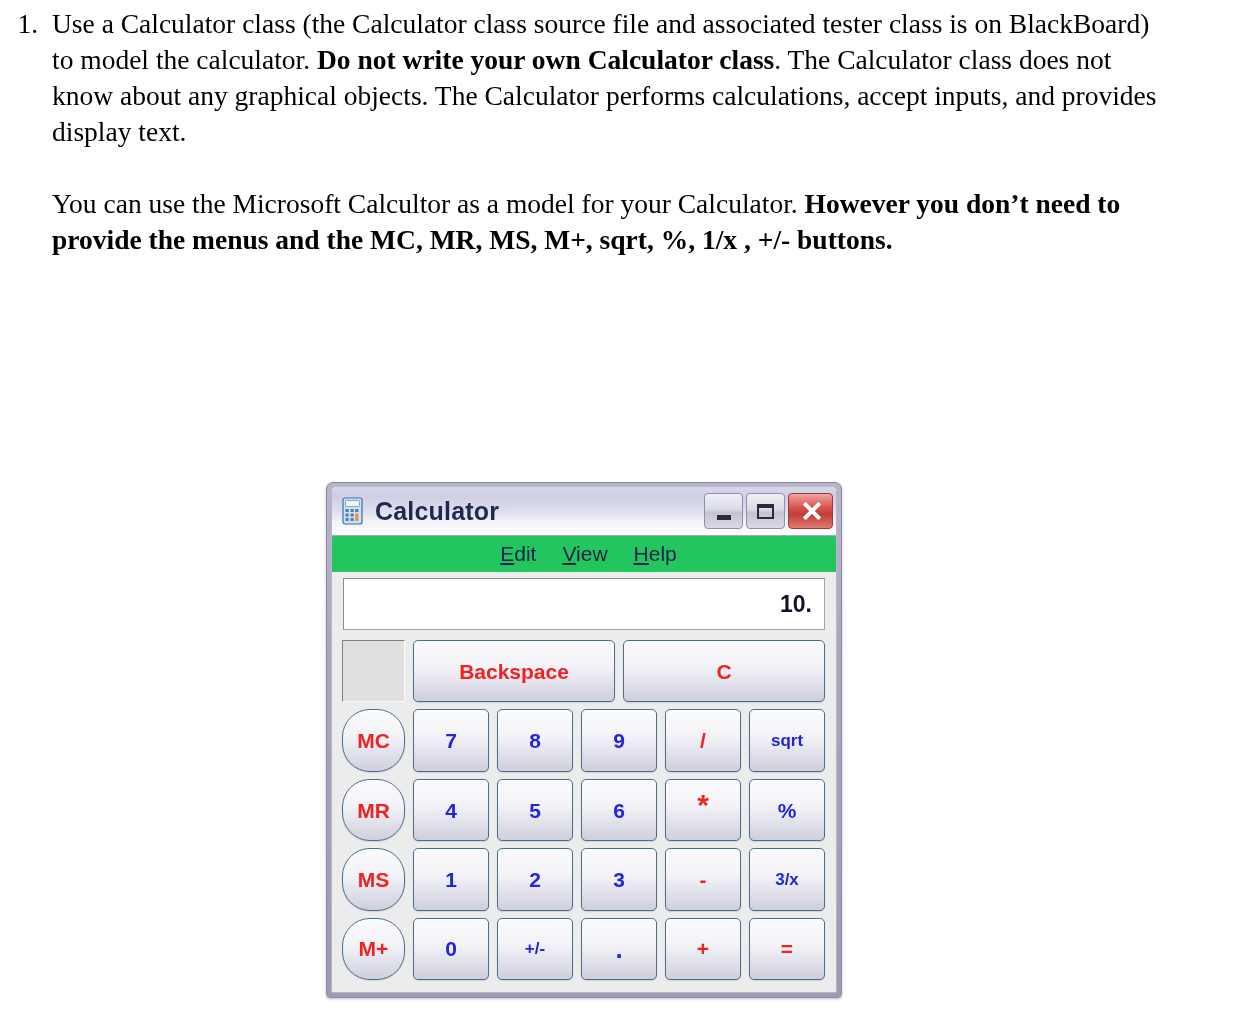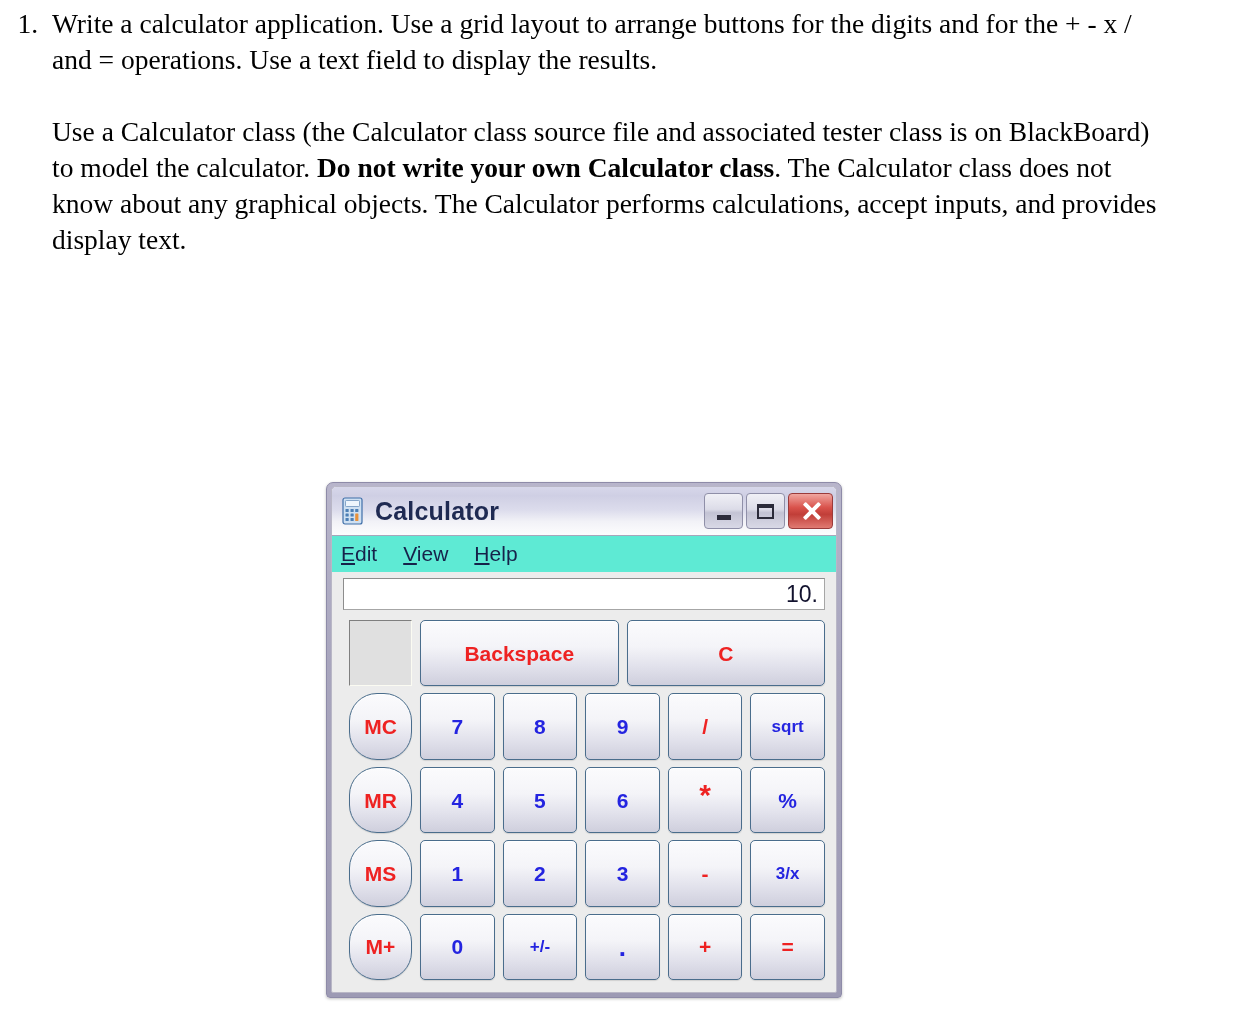--- a/index.html
+++ b/index.html
@@ -159,61 +159,62 @@
     background: #ffffff;
     border-radius: 1px;
   }
   .glyph-close::before { transform: rotate(45deg); }
   .glyph-close::after  { transform: rotate(-45deg); }
 
   
   .menubar {
     flex: 0 0 36px;
     height: 36px;
-    background: #5eead4;
+    background: #22c55e;
     display: flex;
     align-items: center;
     padding-left: 9px;
     box-sizing: border-box;
     gap: 26px;
+    justify-content: center;
   }
   .menu-item {
     font-family: "Liberation Sans", sans-serif;
     font-size: 21px;
     color: #16224a;
     white-space: nowrap;
   }
   .menu-item u { text-decoration: underline; }
 
   
   .display-wrap {
     flex: 0 0 auto;
     padding: 6px 11px 0 11px;
   }
   .display {
-    height: 32px;
+    height: 52px;
     box-sizing: border-box;
     background: #ffffff;
     border: 1px solid #a6a6a6;
     border-top-color: #8d8d8d;
     border-left-color: #8d8d8d;
     display: flex;
     align-items: center;
     justify-content: flex-end;
-    padding-right: 6px;
+    padding-right: 12px;
     font-family: "Liberation Sans", sans-serif;
     font-size: 23px;
-    font-weight: normal;
+    font-weight: bold;
     color: #12122e;
   }
 
   
   .keypad {
     flex: 1 1 auto;
-    padding: 10px 11px 12px 17px;
+    padding: 10px 11px 12px 10px;
     box-sizing: border-box;
     display: flex;
     flex-direction: column;
     gap: 7px;
   }
   .krow {
     display: flex;
     gap: 8px;
     flex: 1 1 0;
     min-height: 0;
@@ -257,22 +258,22 @@
   .btn.star { font-size: 30px; color: #ee2222; line-height: 0.6; padding-bottom: 10px; }
   .btn.small { font-size: 17px; }
 </style>
 </head>
 <body>
 
 <div class="doc">
   <div class="list-item">
     <div class="list-marker">1.</div>
     <div class="list-body">
-      <p class="para">Write a calculator application.  Use a grid layout to arrange buttons for the digits and for the + - x / and = operations.  Use a text field to display the results.</p>
       <p class="para"><span>Use a Calculator class  (the Calculator class source file and associated tester class is on BlackBoard) to model the calculator.  </span><span class="b">Do not write your own Calculator class</span><span>. The Calculator class does not know about any graphical objects.  The Calculator performs calculations, accept inputs, and provides display text.</span></p>
+      <p class="para"><span>You can use the Microsoft Calcultor as a model for your Calculator.  </span><span class="b">However you don’t need to provide the menus and the MC, MR, MS, M+, sqrt, %, 1/x , +/- buttons.</span></p>
     </div>
   </div>
 </div>
 
 <div class="calc-window">
   <div class="calc-inner">
 
     <div class="titlebar">
       <div class="win-icon">
         <svg width="26" height="28" viewBox="0 0 26 28" xmlns="http://www.w3.org/2000/svg">

